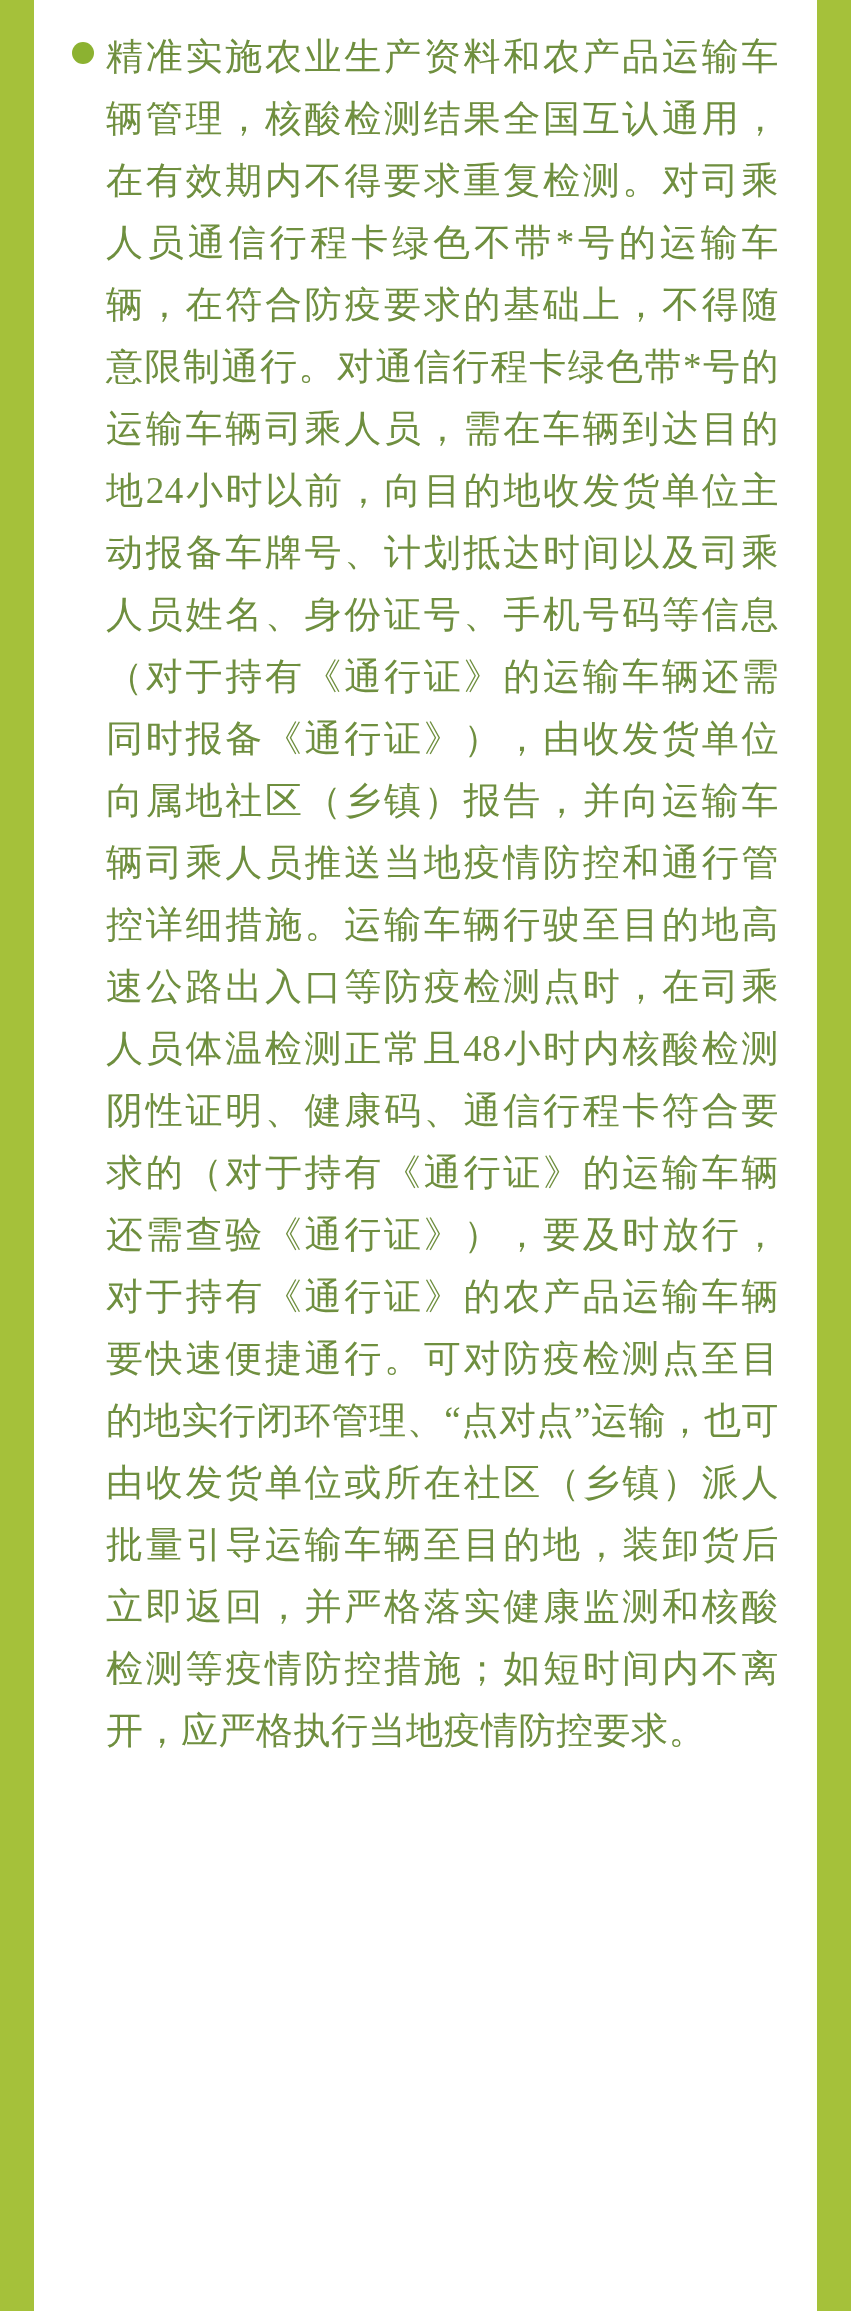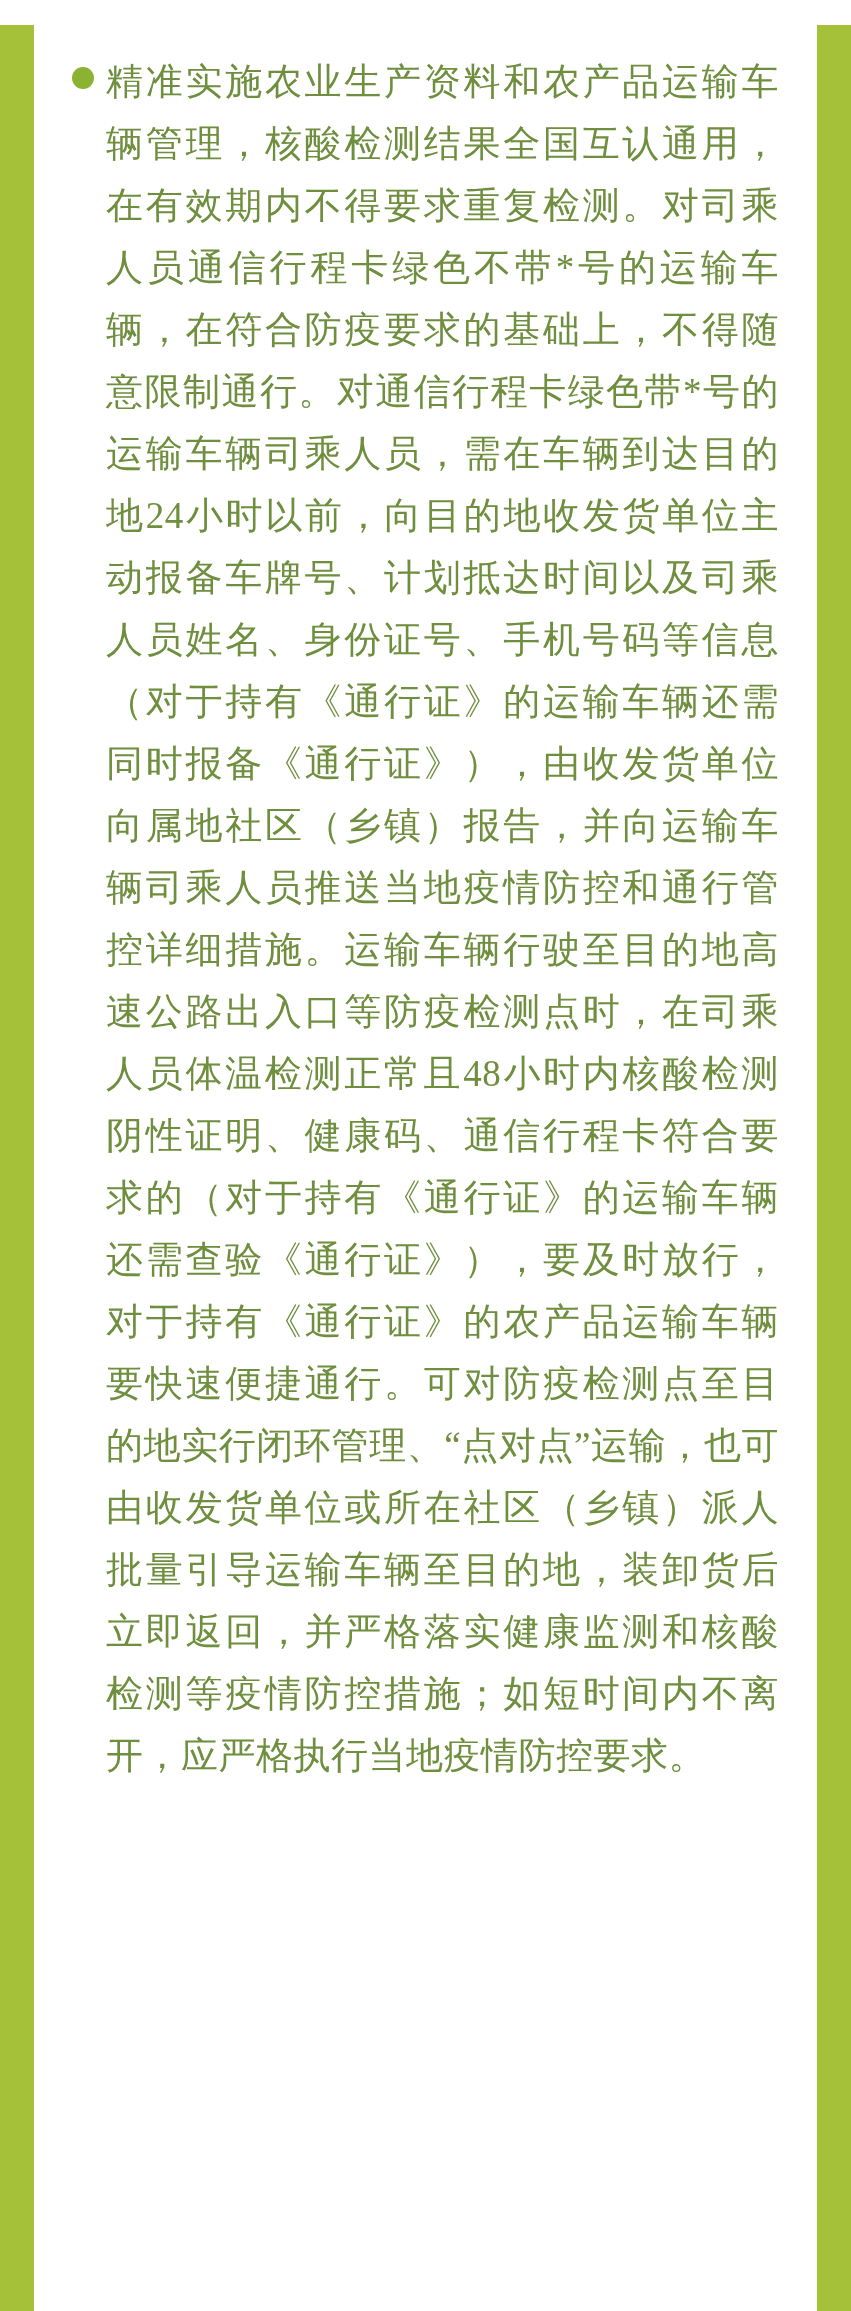--- a/index.html
+++ b/index.html
@@ -14,21 +14,20 @@
     overflow: hidden;
   }
   .page {
     position: relative;
     width: 851px;
     height: 2170px;
     background: #c2410c;
     box-sizing: border-box;
     display: flex;
     flex-direction: row;
-    margin-top: 25px;
   }
   
   .left-band {
     width: 34px;
     height: 2311px;
     background: #a5c13a;
     flex: 0 0 34px;
   }
   
   .right-band {

